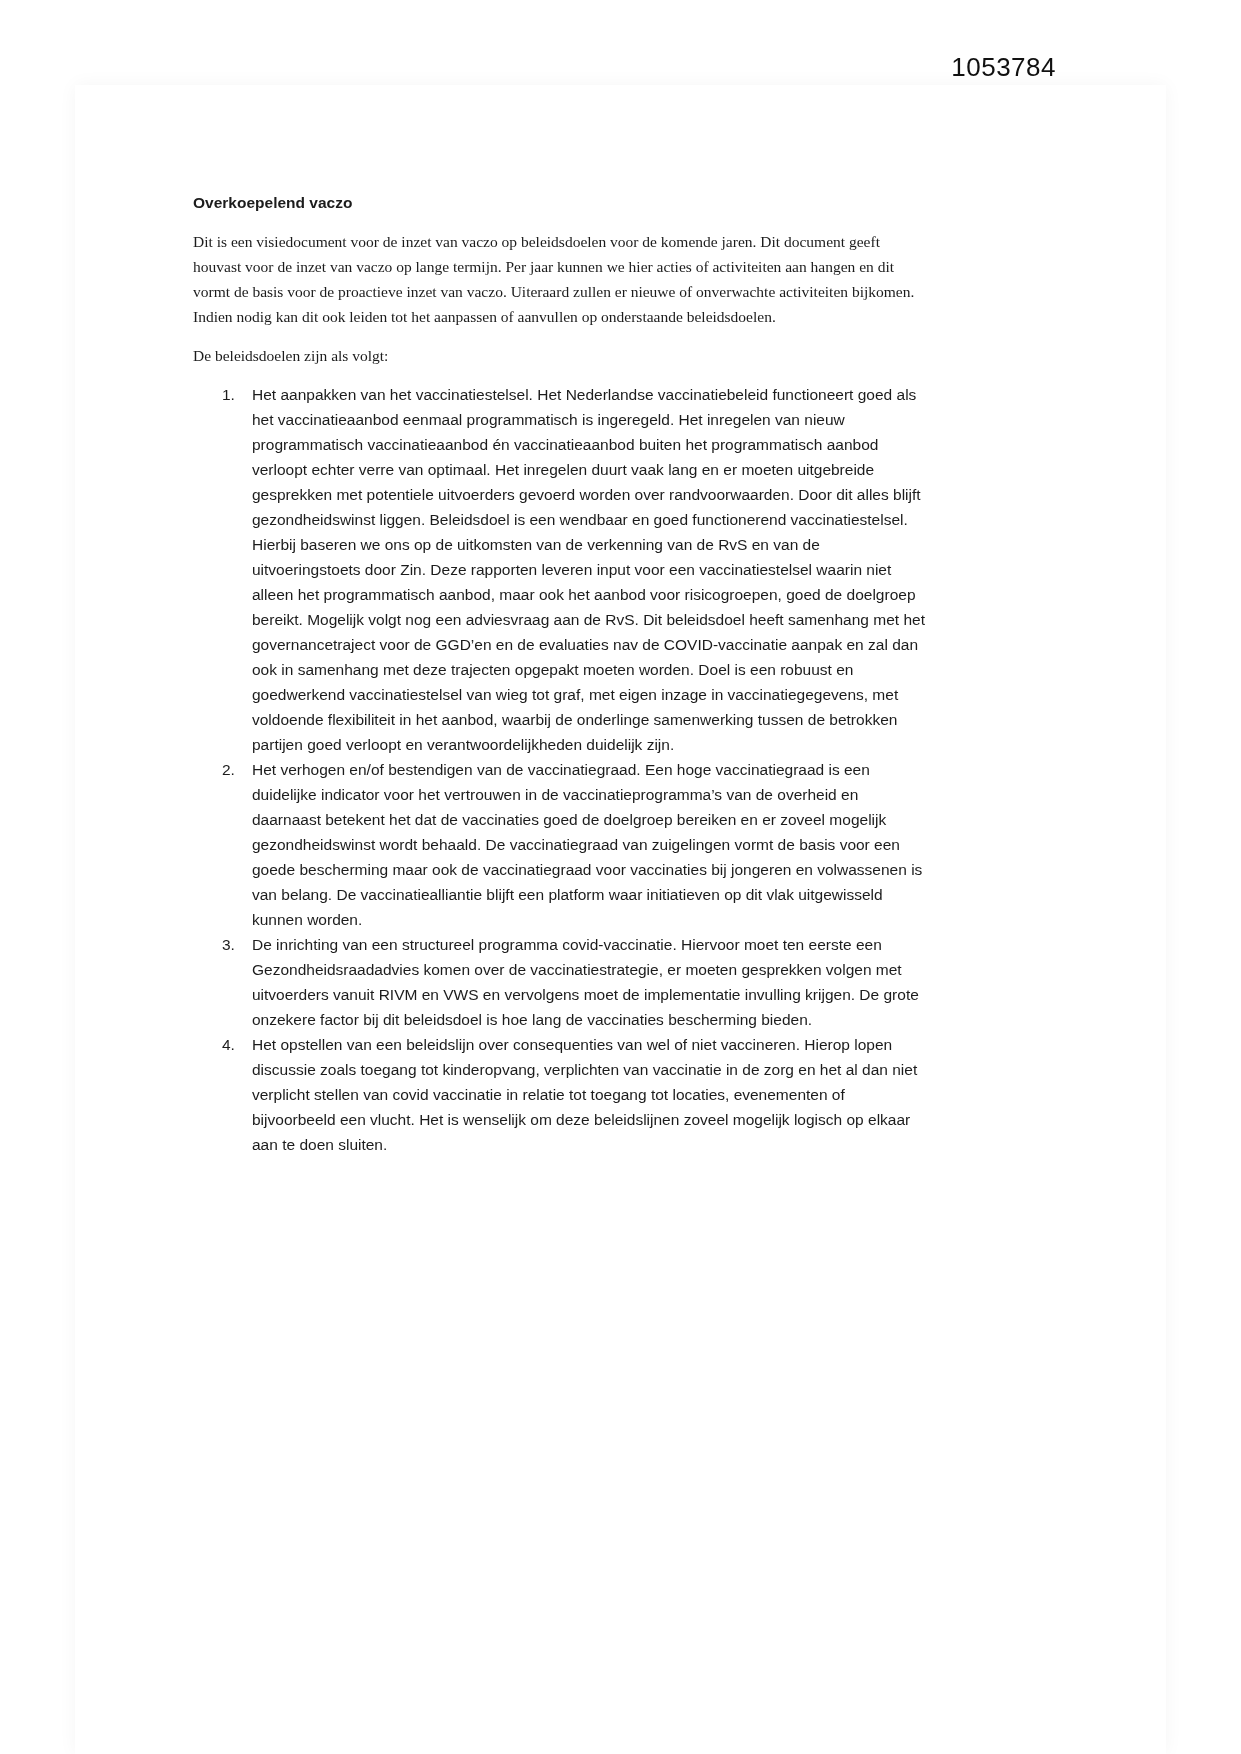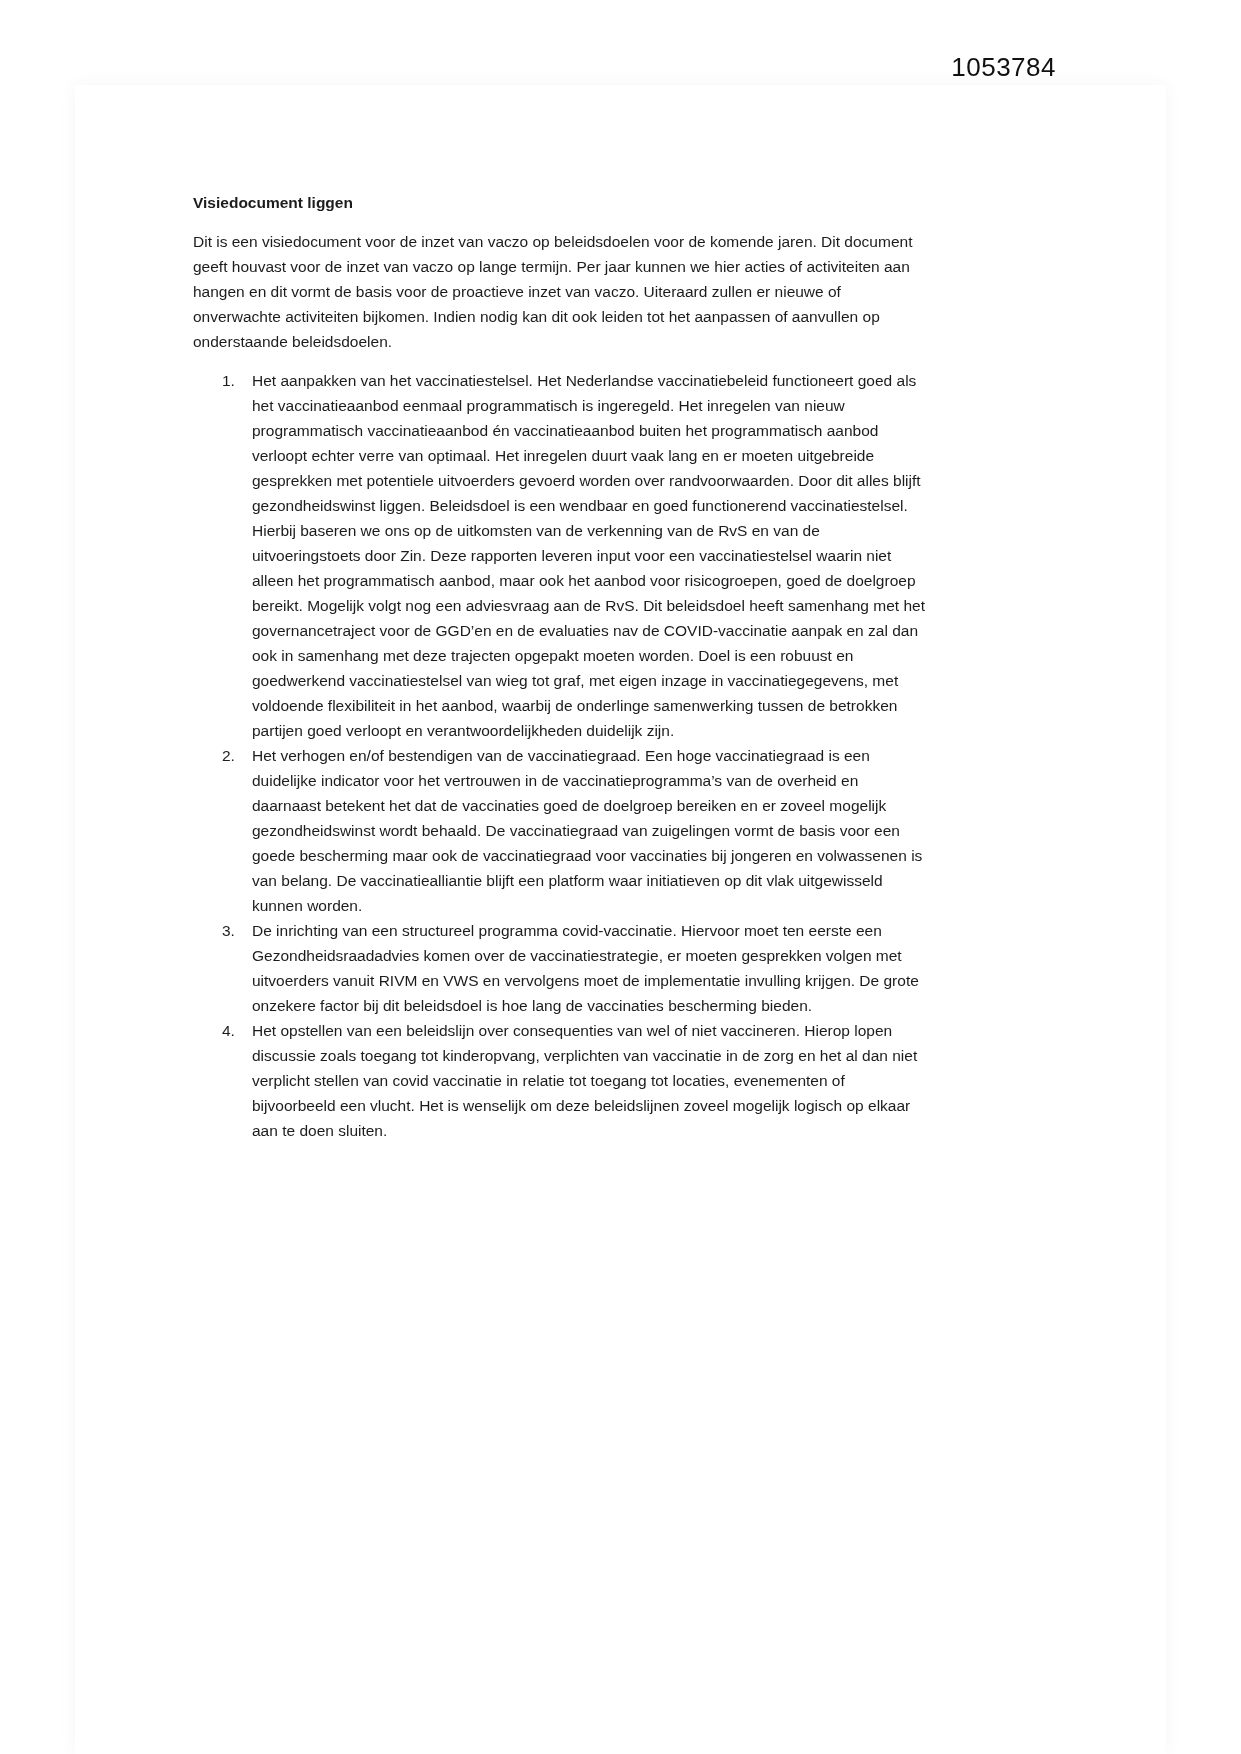--- a/index.html
+++ b/index.html
@@ -42,20 +42,21 @@
     line-height: 25px;
   }
   .title {
     font-size: 15.5px;
     font-weight: bold;
     margin: 0 0 14px 0;
     line-height: 25px;
   }
   .para {
     margin: 0 0 14px 0;
+    font-family: Liberation Serif, serif;
   }
   .list {
     margin: 0;
   }
   .li {
     display: flex;
     align-items: flex-start;
     padding-left: 29px;
   }
   .num {
@@ -67,25 +68,26 @@
   }
 </style>
 </head>
 <body>
 
 <div class="doc-number">1053784</div>
 
 <div class="sheet">
   <div class="content">
 
-    <h1 class="title">Visiedocument liggen</h1>
+    <h1 class="title">Overkoepelend vaczo</h1>
 
     <p class="para">Dit is een visiedocument voor de inzet van vaczo op beleidsdoelen voor de komende jaren. Dit document geeft houvast voor de inzet van vaczo op lange termijn. Per jaar kunnen we hier acties of activiteiten aan hangen en dit vormt de basis voor de proactieve inzet van vaczo. Uiteraard zullen er nieuwe of onverwachte activiteiten bijkomen. Indien nodig kan dit ook leiden tot het aanpassen of aanvullen op onderstaande beleidsdoelen.</p>
 
 
+    <p class="para">De beleidsdoelen zijn als volgt:</p>
 
     <div class="list">
 
       <div class="li">
         <span class="num">1.</span>
         <span class="txt">Het aanpakken van het vaccinatiestelsel. Het Nederlandse vaccinatiebeleid functioneert goed als het vaccinatieaanbod eenmaal programmatisch is ingeregeld. Het inregelen van nieuw programmatisch vaccinatieaanbod én vaccinatieaanbod buiten het programmatisch aanbod verloopt echter verre van optimaal. Het inregelen duurt vaak lang en er moeten uitgebreide gesprekken met potentiele uitvoerders gevoerd worden over randvoorwaarden. Door dit alles blijft gezondheidswinst liggen. Beleidsdoel is een wendbaar en goed functionerend vaccinatiestelsel. Hierbij baseren we ons op de uitkomsten van de verkenning van de RvS en van de uitvoeringstoets door Zin. Deze rapporten leveren input voor een vaccinatiestelsel waarin niet alleen het programmatisch aanbod, maar ook het aanbod voor risicogroepen, goed de doelgroep bereikt. Mogelijk volgt nog een adviesvraag aan de RvS. Dit beleidsdoel heeft samenhang met het governancetraject voor de GGD’en en de evaluaties nav de COVID-vaccinatie aanpak en zal dan ook in samenhang met deze trajecten opgepakt moeten worden. Doel is een robuust en goedwerkend vaccinatiestelsel van wieg tot graf, met eigen inzage in vaccinatiegegevens, met voldoende flexibiliteit in het aanbod, waarbij de onderlinge samenwerking tussen de betrokken partijen goed verloopt en verantwoordelijkheden duidelijk zijn.</span>
       </div>
 
       <div class="li">
         <span class="num">2.</span>

